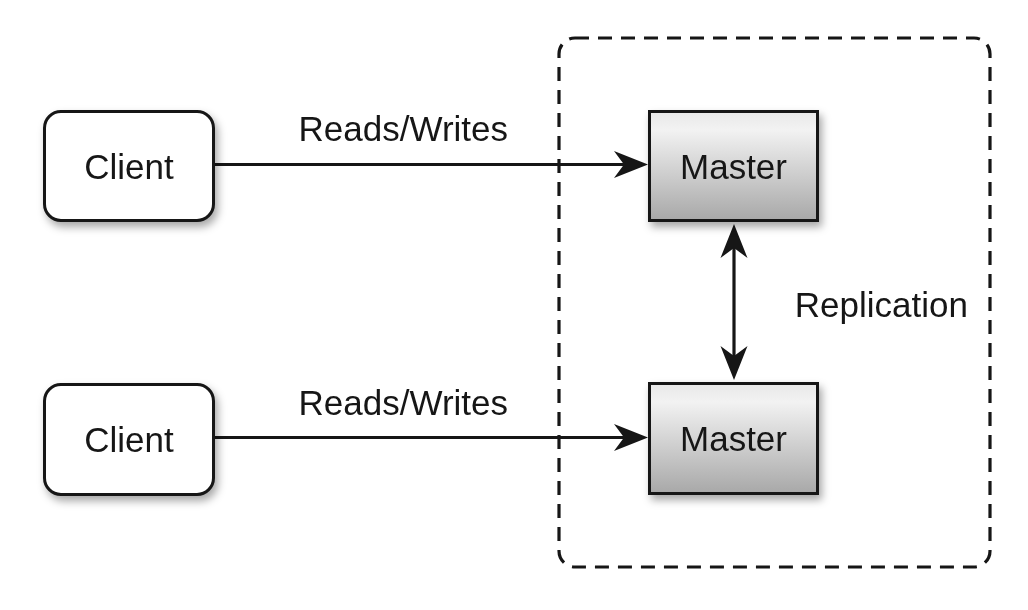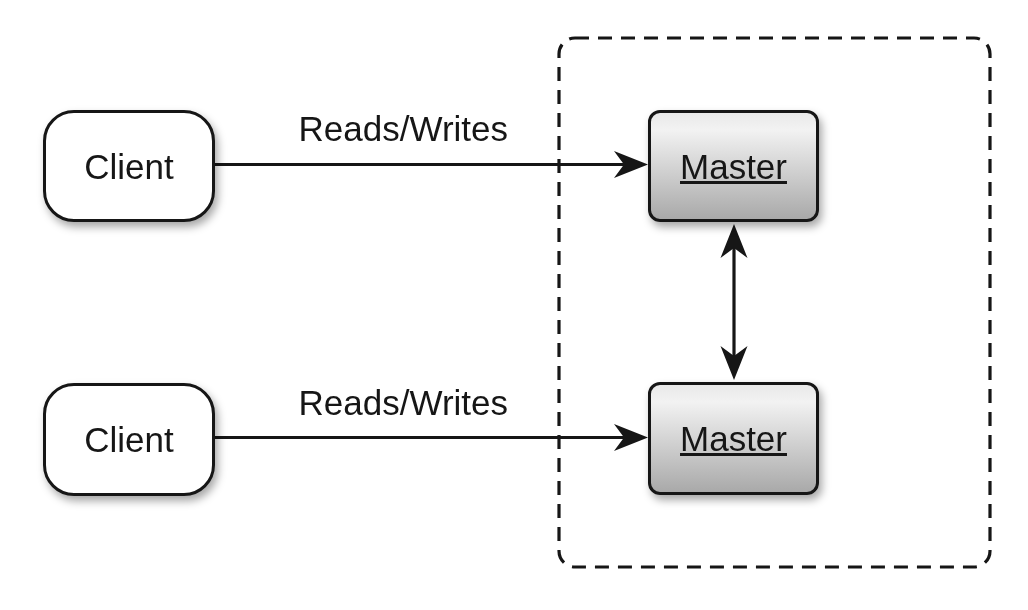--- a/index.html
+++ b/index.html
@@ -27,29 +27,28 @@
     align-items: center;
     justify-content: center;
     border: 3.5px solid var(--ink, #161616);
     color: var(--ink, #161616);
     font-size: 35px;
     line-height: 1;
     box-shadow: 3px 5px 8px rgba(0,0,0,0.35);
   }
   .client {
     background: var(--client-fill, #ffffff);
-    border-radius: 31px;
+    border-radius: 18px;
   }
   .master {
     background: linear-gradient(180deg,
       var(--master-top, #e9e9e9) 0%,
       #f2f2f2 16%,
       var(--master-bottom, #a9a9a9) 100%);
-    border-radius: 12px;
-    text-decoration: underline;
+    border-radius: 0;
   }
   #client-top    { left: 43px;  top: 110px; width: 172px; height: 112px; }
   #client-bottom { left: 43px;  top: 383px; width: 172px; height: 113px; }
   #master-top    { left: 648px; top: 110px; width: 171px; height: 112px; }
   #master-bottom { left: 648px; top: 382px; width: 171px; height: 113px; }
   .edge-label {
     position: absolute;
     color: var(--ink, #161616);
     font-size: 35px;
     line-height: 1;
@@ -93,14 +92,15 @@
   </div>
 
   <div class="node master" id="master-bottom">
     <span>Master</span>
   </div>
 
   <div class="edge-label" id="label-reads-writes-top">Reads/Writes</div>
 
   <div class="edge-label" id="label-reads-writes-bottom">Reads/Writes</div>
 
+  <div class="edge-label" id="label-replication">Replication</div>
 
 </div>
 
 </body></html>

